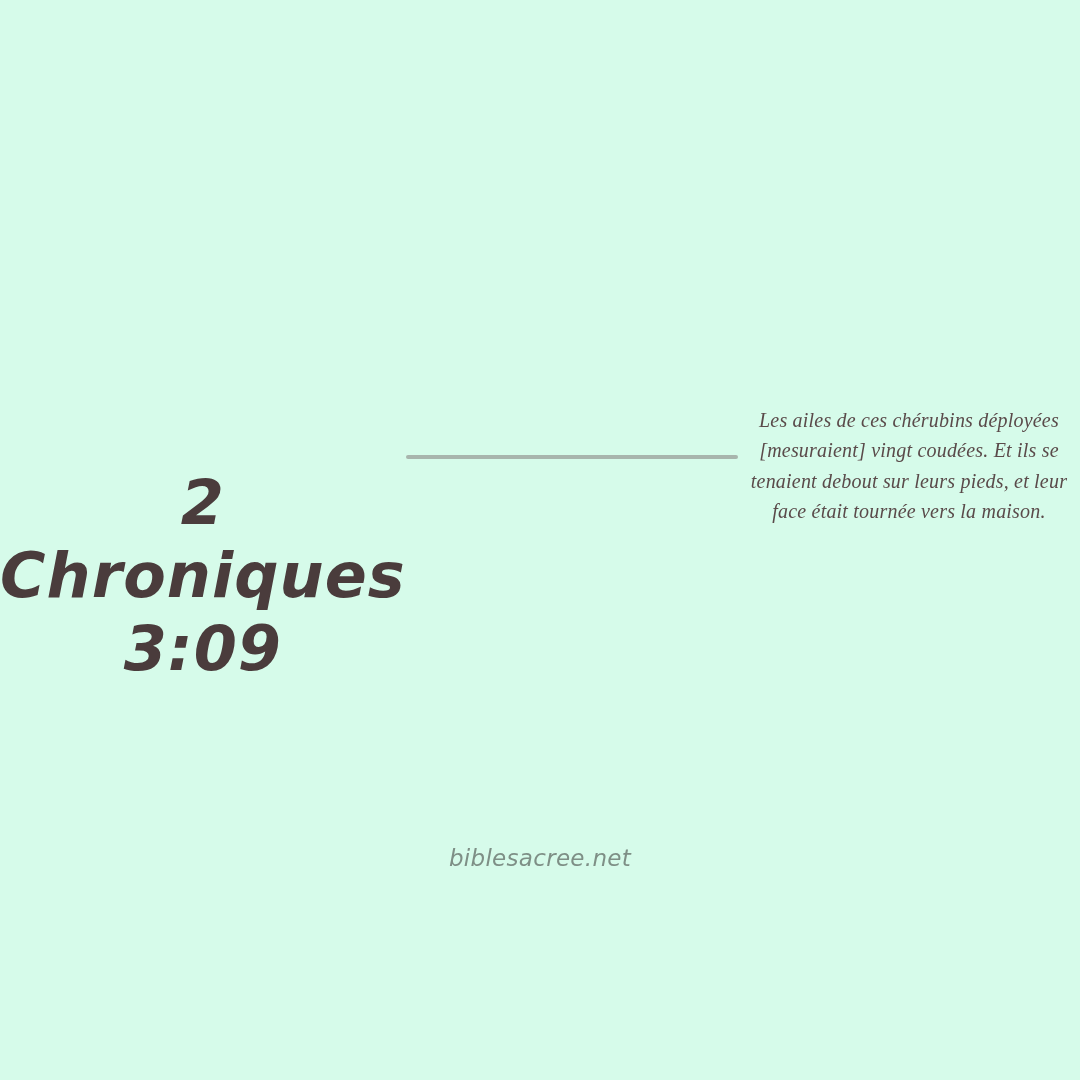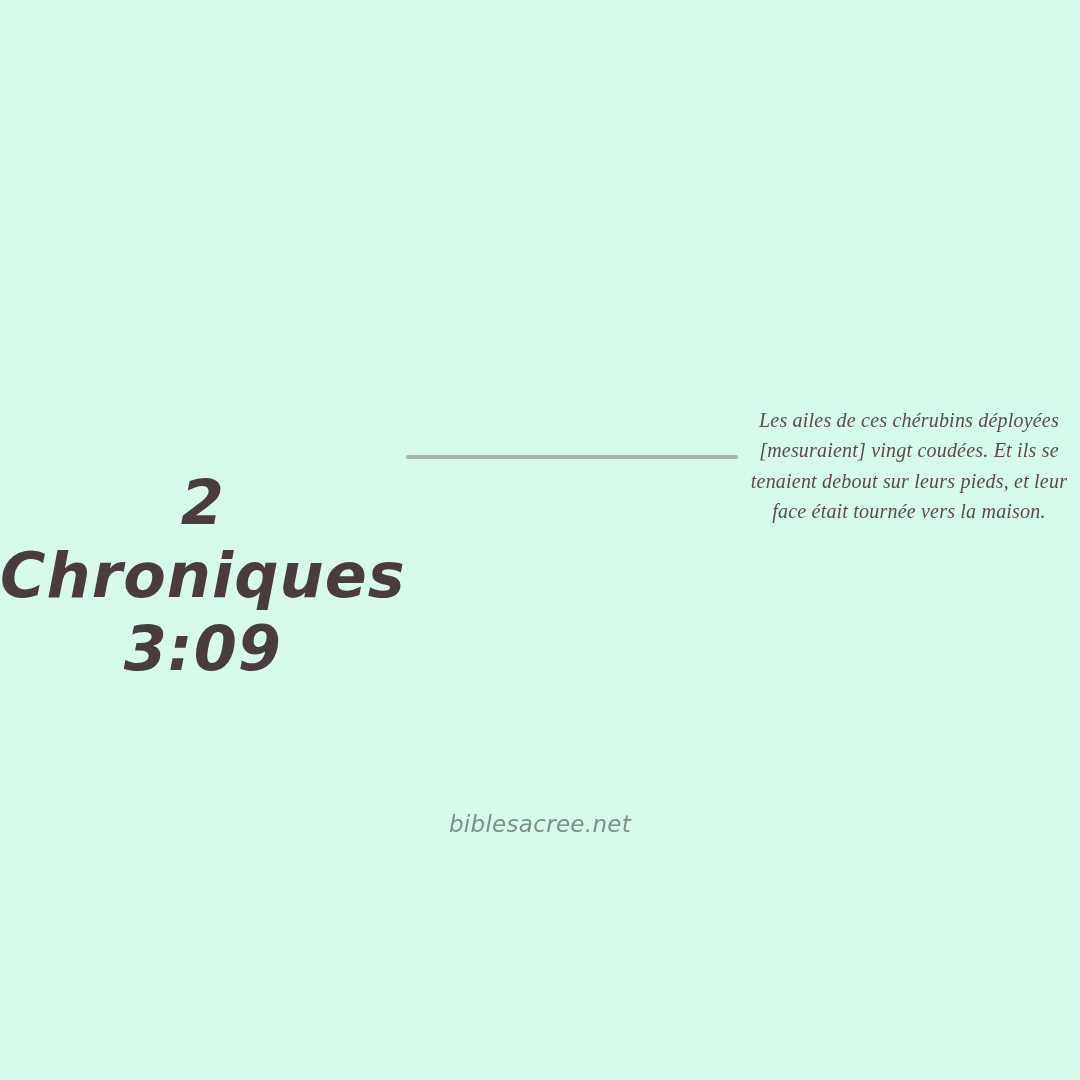--- a/index.html
+++ b/index.html
@@ -49,21 +49,21 @@
     text-align: center;
     color: #5a4a4a;
     font-family: Liberation Serif, serif;
     font-style: italic;
     font-size: 20px;
     line-height: 1.52;
     letter-spacing: 0.2px;
   }
   .site {
     position: absolute;
-    top: 811px;
+    top: 845px;
     left: 0;
     right: 0;
     text-align: center;
     color: #7e8f86;
     font-family: "DejaVu Sans", sans-serif;
     font-style: italic;
     font-size: 23px;
     letter-spacing: 0.3px;
   }
 </style>

